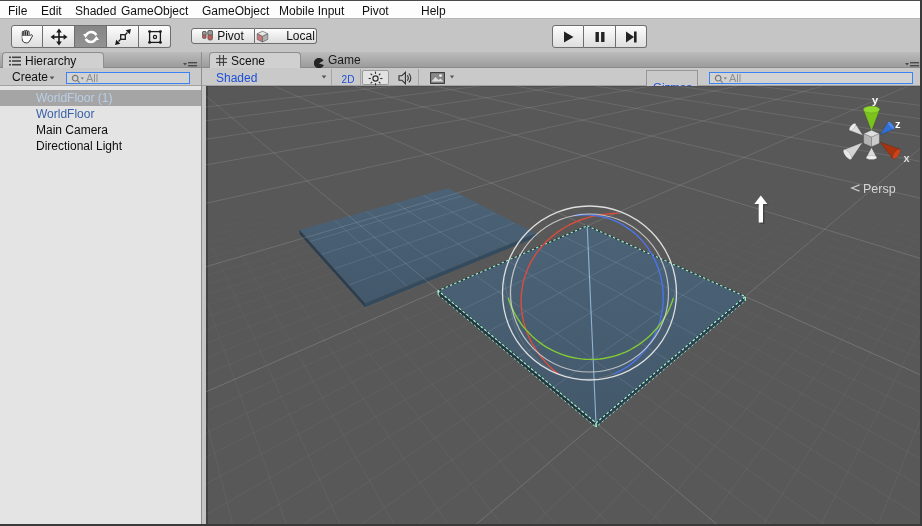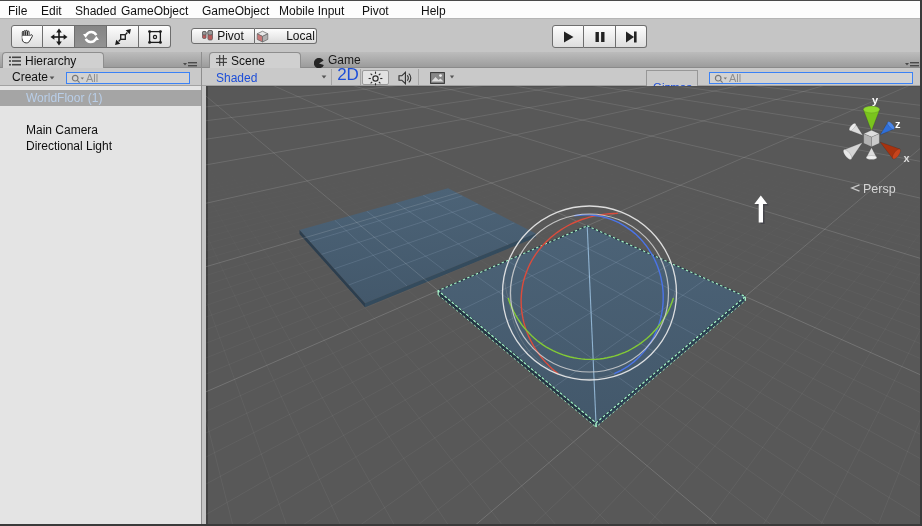--- a/index.html
+++ b/index.html
@@ -8,21 +8,21 @@
 .menubar span{position:absolute;top:3px;font-size:12px;color:#111}
 .tbtn{position:absolute;top:25px;height:23px;border:1px solid #6e6e6e;background:linear-gradient(#fdfdfd,#dedede);display:flex;align-items:center;justify-content:center}
 .tbtn.sel{background:linear-gradient(#858585,#939393)}
 .minib{position:absolute;top:28px;height:16px;border:1px solid #6e6e6e;background:linear-gradient(#fdfdfd,#dcdcdc);display:flex;align-items:center;justify-content:center;font-size:12px;color:#111}
 .tabstrip{top:52px;height:16px;background:linear-gradient(#bcbcbc,#9c9c9c);border-bottom:1px solid #8a8a8a}
 .tab{position:absolute;top:0px;height:16px;background:#d0d0d0;border:1px solid #8e8e8e;border-bottom:none;border-radius:4px 4px 0 0;display:flex;align-items:center;font-size:12px;color:#111;padding:0 6px}
 .ptool{height:18px;background:#c9c9c9;border-bottom:1px solid #a2a2a2;font-size:12px;color:#111}
 .srch{position:absolute;height:12px;background:#d3d3d3;border:1px solid #3b82f6;border-radius:0;font-size:11px;color:#8f8f8f}
 .box{position:absolute;border:1px solid #979797;background:#c9c9c9;font-size:12px;color:#1d4ed8;display:flex;align-items:flex-end}
 .arr{width:0;height:0;border-left:3.5px solid transparent;border-right:3.5px solid transparent;border-top:4px solid #555}
-.row{position:absolute;left:0;width:201px;height:16px;font-size:12px;padding-left:26px;line-height:16px}
+.row{position:absolute;left:0;width:201px;height:16px;font-size:12px;padding-left:36px;line-height:16px}
 </style></head><body>
 <div class="abs menubar">
 <span style="left:8px">File</span>
     <span style="left:41px">Edit</span>
     <span style="left:75px">Shaded</span>
     <span style="left:121px">GameObject</span>
     <span style="left:202px">GameObject</span>
     <span style="left:279px">Mobile Input</span>
     <span style="left:362px">Pivot</span>
     <span style="left:421px">Help</span>
@@ -149,20 +149,21 @@
       <div class="abs" style="left:4px;top:1px"><svg width="14" height="10" viewBox="0 0 14 10">
           <circle cx="4.2" cy="4.2" r="2.8" fill="none" stroke="#777" stroke-width="1.2"></circle>
           <line x1="6.4" y1="6.4" x2="8.6" y2="8.6" stroke="#777" stroke-width="1.2"></line>
           <polygon points="9.6,3.4 13,3.4 11.3,5.4" fill="#777"></polygon>
         </svg></div>
       <span class="abs" style="left:19px;top:-1px">All</span>
     </div>
 </div>
 <div class="abs" style="left:0;top:86px;width:202px;height:438px;background:#e4e4e4">
 <div class="row" style="top:4px;background:#a5a5a5;color:#b9cee8">WorldFloor (1)</div>
+<div class="row" style="top:20px;color:#3a62a8">WorldFloor</div>
 <div class="row" style="top:36px;color:#0e0e0e">Main Camera</div>
 <div class="row" style="top:52px;color:#0e0e0e">Directional Light</div>
 </div>
 <div class="abs" style="left:201px;top:52px;width:1px;height:474px;background:#8e8e8e"></div>
 
 <div class="abs tabstrip" style="left:202px;width:718px">
 <div class="tab" style="left:7px;width:92px">
       <svg width="11" height="11" viewBox="0 0 11 11">
         <g stroke="#3a3a3a" stroke-width="1.1">
           <line x1="3.7" y1="0" x2="3.7" y2="11"></line>
@@ -185,21 +186,21 @@
           <rect x="5" y="7" width="9" height="1.4"></rect>
         </g>
       </svg></div>
 </div>
 <div class="abs ptool" style="left:202px;top:68px;width:718px">
 <div class="box" style="left:8px;top:1.5px;width:120px;height:15px;border:none;background:none">
       <span style="margin-left:6px">Shaded</span>
     </div>
 <div class="abs arr" style="left:119px;top:7px;transform:scale(0.8)"></div>
 <div class="abs" style="left:129px;top:1px;width:1px;height:16px;background:#a5a5a5"></div>
-<div class="box" style="left:134px;top:1.5px;width:24px;height:15px;border:none;background:none;justify-content:center;font-size:17px">2D</div>
+<div class="box" style="left:134px;top:1.5px;width:24px;height:15px;border:none;background:none;justify-content:center;font-size:10px">2D</div>
 <div class="abs" style="left:158px;top:1px;width:1px;height:16px;background:#a5a5a5"></div>
 <div class="abs" style="left:160px;top:1.5px;width:27px;height:15px;background:#e2e2e2;border:1px solid #9a9a9a;border-radius:2px"></div>
 <div class="abs" style="left:166px;top:2.5px"><svg width="15" height="15" viewBox="0 0 15 15">
         <circle cx="7.5" cy="7.5" r="2.6" fill="none" stroke="#2e2e2e" stroke-width="1.2"></circle>
         <g stroke="#2e2e2e" stroke-width="1.1">
 <line x1="7.5" y1="0.6" x2="7.5" y2="2.8"></line>
           <line x1="7.5" y1="12.2" x2="7.5" y2="14.4"></line>
           <line x1="0.6" y1="7.5" x2="2.8" y2="7.5"></line>
           <line x1="12.2" y1="7.5" x2="14.4" y2="7.5"></line>
 <line x1="2.6" y1="2.6" x2="4.2" y2="4.2"></line>

